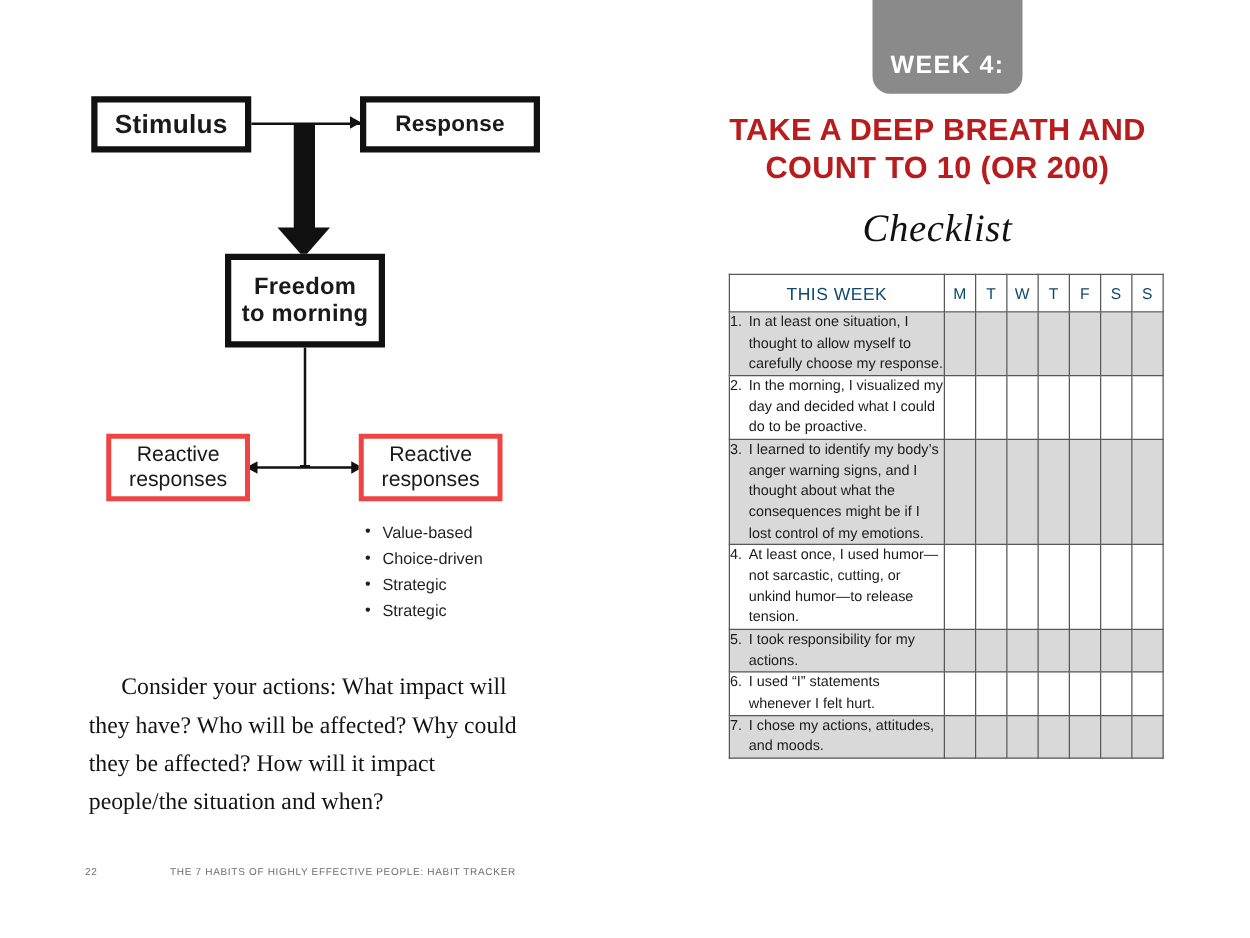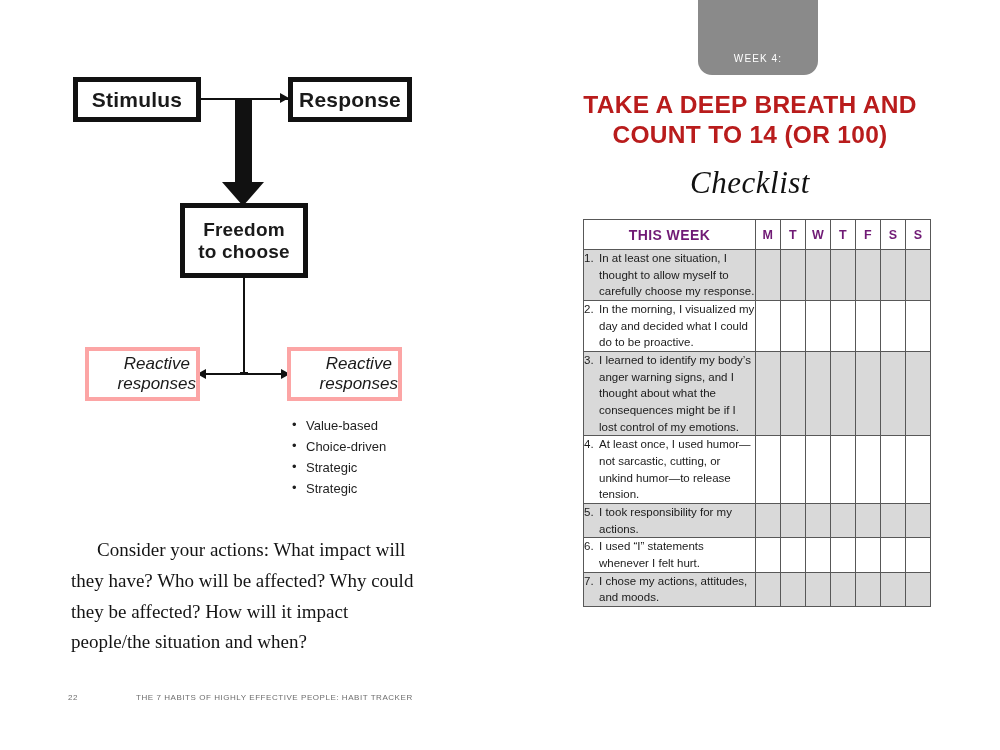--- a/index.html
+++ b/index.html
@@ -36,28 +36,26 @@
     justify-content: center;
     text-align: center;
     z-index: 4;
   }
   .dbox-heavy {
     border: 5px solid #111111;
     font-weight: bold;
     letter-spacing: 0.2px;
   }
   .dbox-sub {
-    border: 4px solid #fca5a5;
-    font-style: italic;
+    border: 4px solid #ef4444;
     line-height: 1.15;
-    justify-content: flex-end;
   }
 
   #box-stimulus { left: 73px;  top: 77px;  width: 128px; height: 45px; font-size: 21px; }
-  #box-response { left: 288px; top: 77px;  width: 124px; height: 45px; font-size: 21px; }
+  #box-response { left: 288px; top: 77px;  width: 144px; height: 45px; font-size: 18px; }
   #box-freedom  { left: 180px; top: 203px; width: 128px; height: 75px; font-size: 19px; line-height: 1.15; }
   #box-react-l  { left: 85px;  top: 347px; width: 115px; height: 54px; font-size: 17px; }
   #box-react-r  { left: 287px; top: 347px; width: 115px; height: 54px; font-size: 17px; }
 
   .ln { position: absolute; background: #111111; z-index: 1; }
   .ln-thin { background: #111111; }
 
   
   #line-s-r { left: 201px; top: 98px; width: 88px; height: 2px; }
   
@@ -136,22 +134,22 @@
     background: #8a8a8a;
     border-radius: 0 0 14px 14px;
     display: flex;
     align-items: flex-end;
     justify-content: center;
     padding-bottom: 11px;
     box-sizing: border-box;
   }
   .week-badge span {
     color: #ffffff;
-    font-weight: normal;
-    font-size: 10px;
+    font-weight: bold;
+    font-size: 20px;
     letter-spacing: 1.1px;
   }
 
   .chapter-title {
     position: absolute;
     left: 30px;
     top: 90px;
     width: 440px;
     text-align: center;
     font-weight: bold;
@@ -183,23 +181,23 @@
   table.checklist th, table.checklist td {
     border: 1px solid #585858;
     padding: 0;
     vertical-align: top;
   }
   table.checklist thead th {
     text-align: center;
     vertical-align: middle;
     height: 29px;
     font-size: 14px;
-    font-weight: bold;
+    font-weight: normal;
     background: #ffffff;
-    color: #701a75;
+    color: #0c4a6e;
     letter-spacing: 0.4px;
   }
   table.checklist thead th.col-day { font-size: 12.5px; }
   .c-task { width: 172px; }
   .c-day  { width: 25px; }
 
   td.task-cell {
     padding: 7px 6px 8px 7px;
     font-size: 11.5px;
     line-height: 1.45;
@@ -248,21 +246,21 @@
         <span>Stimulus</span>
       </div>
 
       <div class="dbox dbox-heavy" id="box-response">
         <span>Response</span>
       </div>
 
       <div class="dbox dbox-heavy" id="box-freedom">
         <div>
           <div>Freedom</div>
-          <div>to choose</div>
+          <div>to morning</div>
         </div>
       </div>
 
       <div class="dbox dbox-sub" id="box-react-l">
         <div>
           <div>Reactive</div>
           <div>responses</div>
         </div>
       </div>
 
@@ -288,21 +286,21 @@
   </div>
 
   <div class="right-page">
 
     <div class="week-badge">
       <span>WEEK 4:</span>
     </div>
 
     <div class="chapter-title">
       <div>TAKE A DEEP BREATH AND</div>
-      <div>COUNT TO 14 (OR 100)</div>
+      <div>COUNT TO 10 (OR 200)</div>
     </div>
 
     <div class="checklist-script">Checklist</div>
 
     <div class="tbl-wrap">
       <table class="checklist">
         <colgroup>
           <col class="c-task">
           <col class="c-day">
             <col class="c-day">

